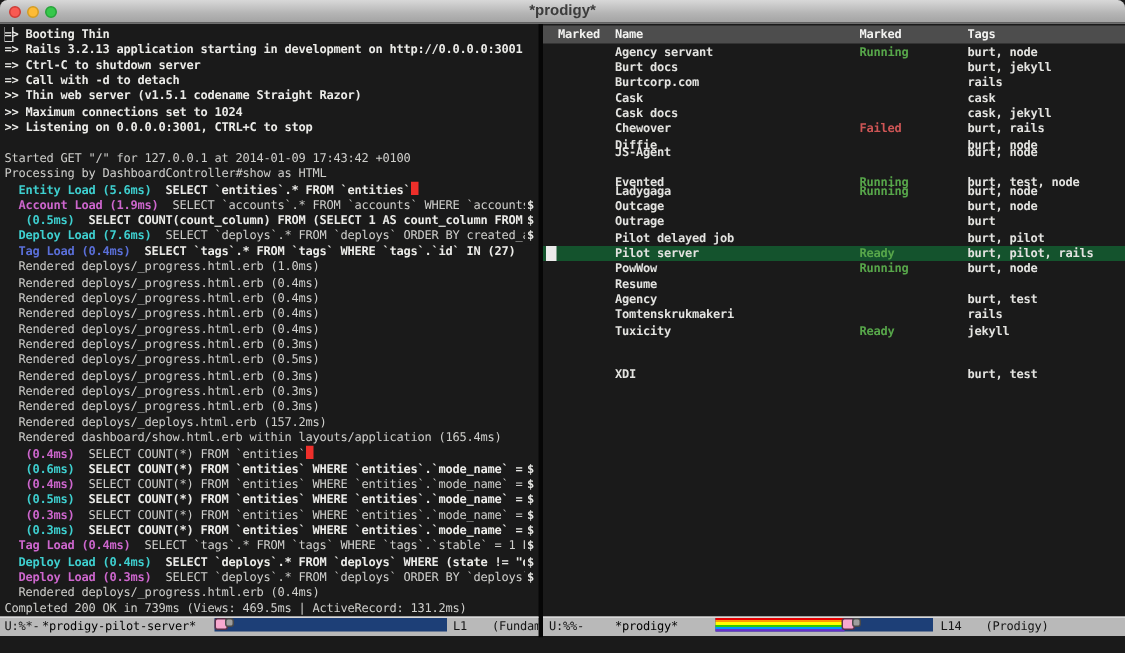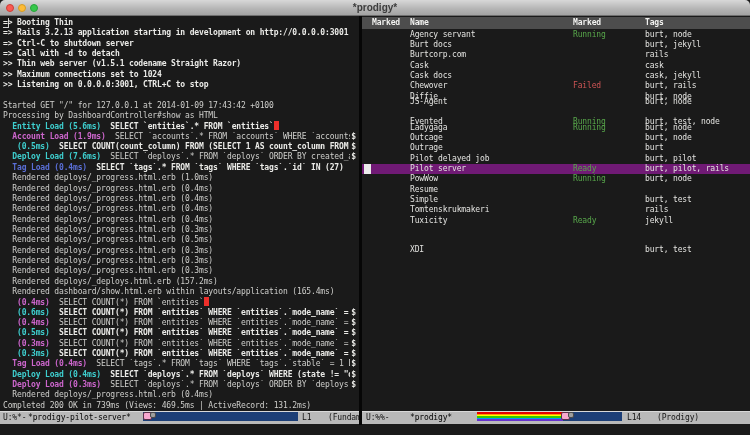--- a/index.html
+++ b/index.html
@@ -32,23 +32,23 @@
     font-weight:bold;padding-left:1px;}
   
   .vdiv{position:absolute;left:359px;top:0;width:3px;height:409px;background:#060606;}
   
   .rwin{position:absolute;left:362px;top:0;width:388px;height:395px;overflow:hidden;}
   .thead{position:absolute;left:0;top:1px;width:388px;height:11.5px;background:#4d4d4d;
     font-size:8px;letter-spacing:-0.15px;line-height:11.5px;font-weight:bold;color:#f2f2f0;}
   .thead span{position:absolute;top:0;white-space:pre;}
   .trows{position:absolute;left:0;top:13.5px;width:388px;}
   .srow{position:absolute;left:0;width:388px;height:10.35px;line-height:10.35px;
-    font-size:8px;letter-spacing:-0.15px;font-weight:normal;color:#e3e3e0;white-space:pre;}
+    font-size:8px;letter-spacing:-0.15px;font-weight:bold;color:#e3e3e0;white-space:pre;}
   .srow span{position:absolute;top:0;}
-  .srow.sel{background:#701a75;}
+  .srow.sel{background:#14532d;}
   .cell-name{left:48px;} .cell-status{left:211px;} .cell-tags{left:283px;}
   .st-green{color:#57a64a;} .st-red{color:#cd5555;}
   .pcur{position:absolute;left:2px;top:0.5px;width:7px;height:9.5px;background:#ebebeb;}
   
   .modeline{position:absolute;top:395px;height:13px;background:#b9b9b9;border-top:1px solid #d9d9d9;
     box-sizing:border-box;font-size:8px;letter-spacing:-0.15px;line-height:12px;color:#141414;overflow:hidden;}
   .ml-left{left:0;width:359px;}
   .ml-right{left:362px;width:388px;}
   .modeline span{position:absolute;top:0;white-space:pre;}
   .ml-buffer{font-weight:normal;color:#000;}
@@ -143,21 +143,21 @@
         <div class="srow" style="top: 62.1px;"><span class="cell-name">Diffie</span><span class="cell-tags">burt, node</span></div>
         <div class="srow" style="top: 87px;"><span class="cell-name">Evented</span><span class="cell-status st-green">Running</span><span class="cell-tags">burt, test, node</span></div>
         <div class="srow" style="top: 67px;"><span class="cell-name">JS-Agent</span><span class="cell-tags">burt, node</span></div>
         <div class="srow" style="top: 93.15px;"><span class="cell-name">Ladygaga</span><span class="cell-status st-green">Running</span><span class="cell-tags">burt, node</span></div>
         <div class="srow" style="top: 103.5px;"><span class="cell-name">Outcage</span><span class="cell-tags">burt, node</span></div>
         <div class="srow" style="top: 113.85px;"><span class="cell-name">Outrage</span><span class="cell-tags">burt</span></div>
         <div class="srow" style="top: 124.2px;"><span class="cell-name">Pilot delayed job</span><span class="cell-tags">burt, pilot</span></div>
         <div class="srow sel" style="top: 134.55px;"><span class="pcur"></span><span class="cell-name">Pilot server</span><span class="cell-status st-green">Ready</span><span class="cell-tags">burt, pilot, rails</span></div>
         <div class="srow" style="top: 144.9px;"><span class="cell-name">PowWow</span><span class="cell-status st-green">Running</span><span class="cell-tags">burt, node</span></div>
         <div class="srow" style="top: 155.25px;"><span class="cell-name">Resume</span></div>
-        <div class="srow" style="top: 165.6px;"><span class="cell-name">Simple</span><span class="cell-tags">burt, test</span></div>
+        <div class="srow" style="top: 165.6px;"><span class="cell-name">Agency</span><span class="cell-tags">burt, test</span></div>
         <div class="srow" style="top: 175.95px;"><span class="cell-name">Tomtenskrukmakeri</span><span class="cell-tags">rails</span></div>
         <div class="srow" style="top: 186.3px;"><span class="cell-name">Tuxicity</span><span class="cell-status st-green">Ready</span><span class="cell-tags">jekyll</span></div>
         <div class="srow" style="top: 196.65px; margin-top: 19px;"><span class="cell-name">XDI</span><span class="cell-tags">burt, test</span></div>
       </div>
   </div>
 
   <div class="modeline ml-left">
     <span class="ml-prefix">U:%*-</span>
     <span class="ml-buffer">*prodigy-pilot-server*</span>
     <span class="nyan nyan-left">

